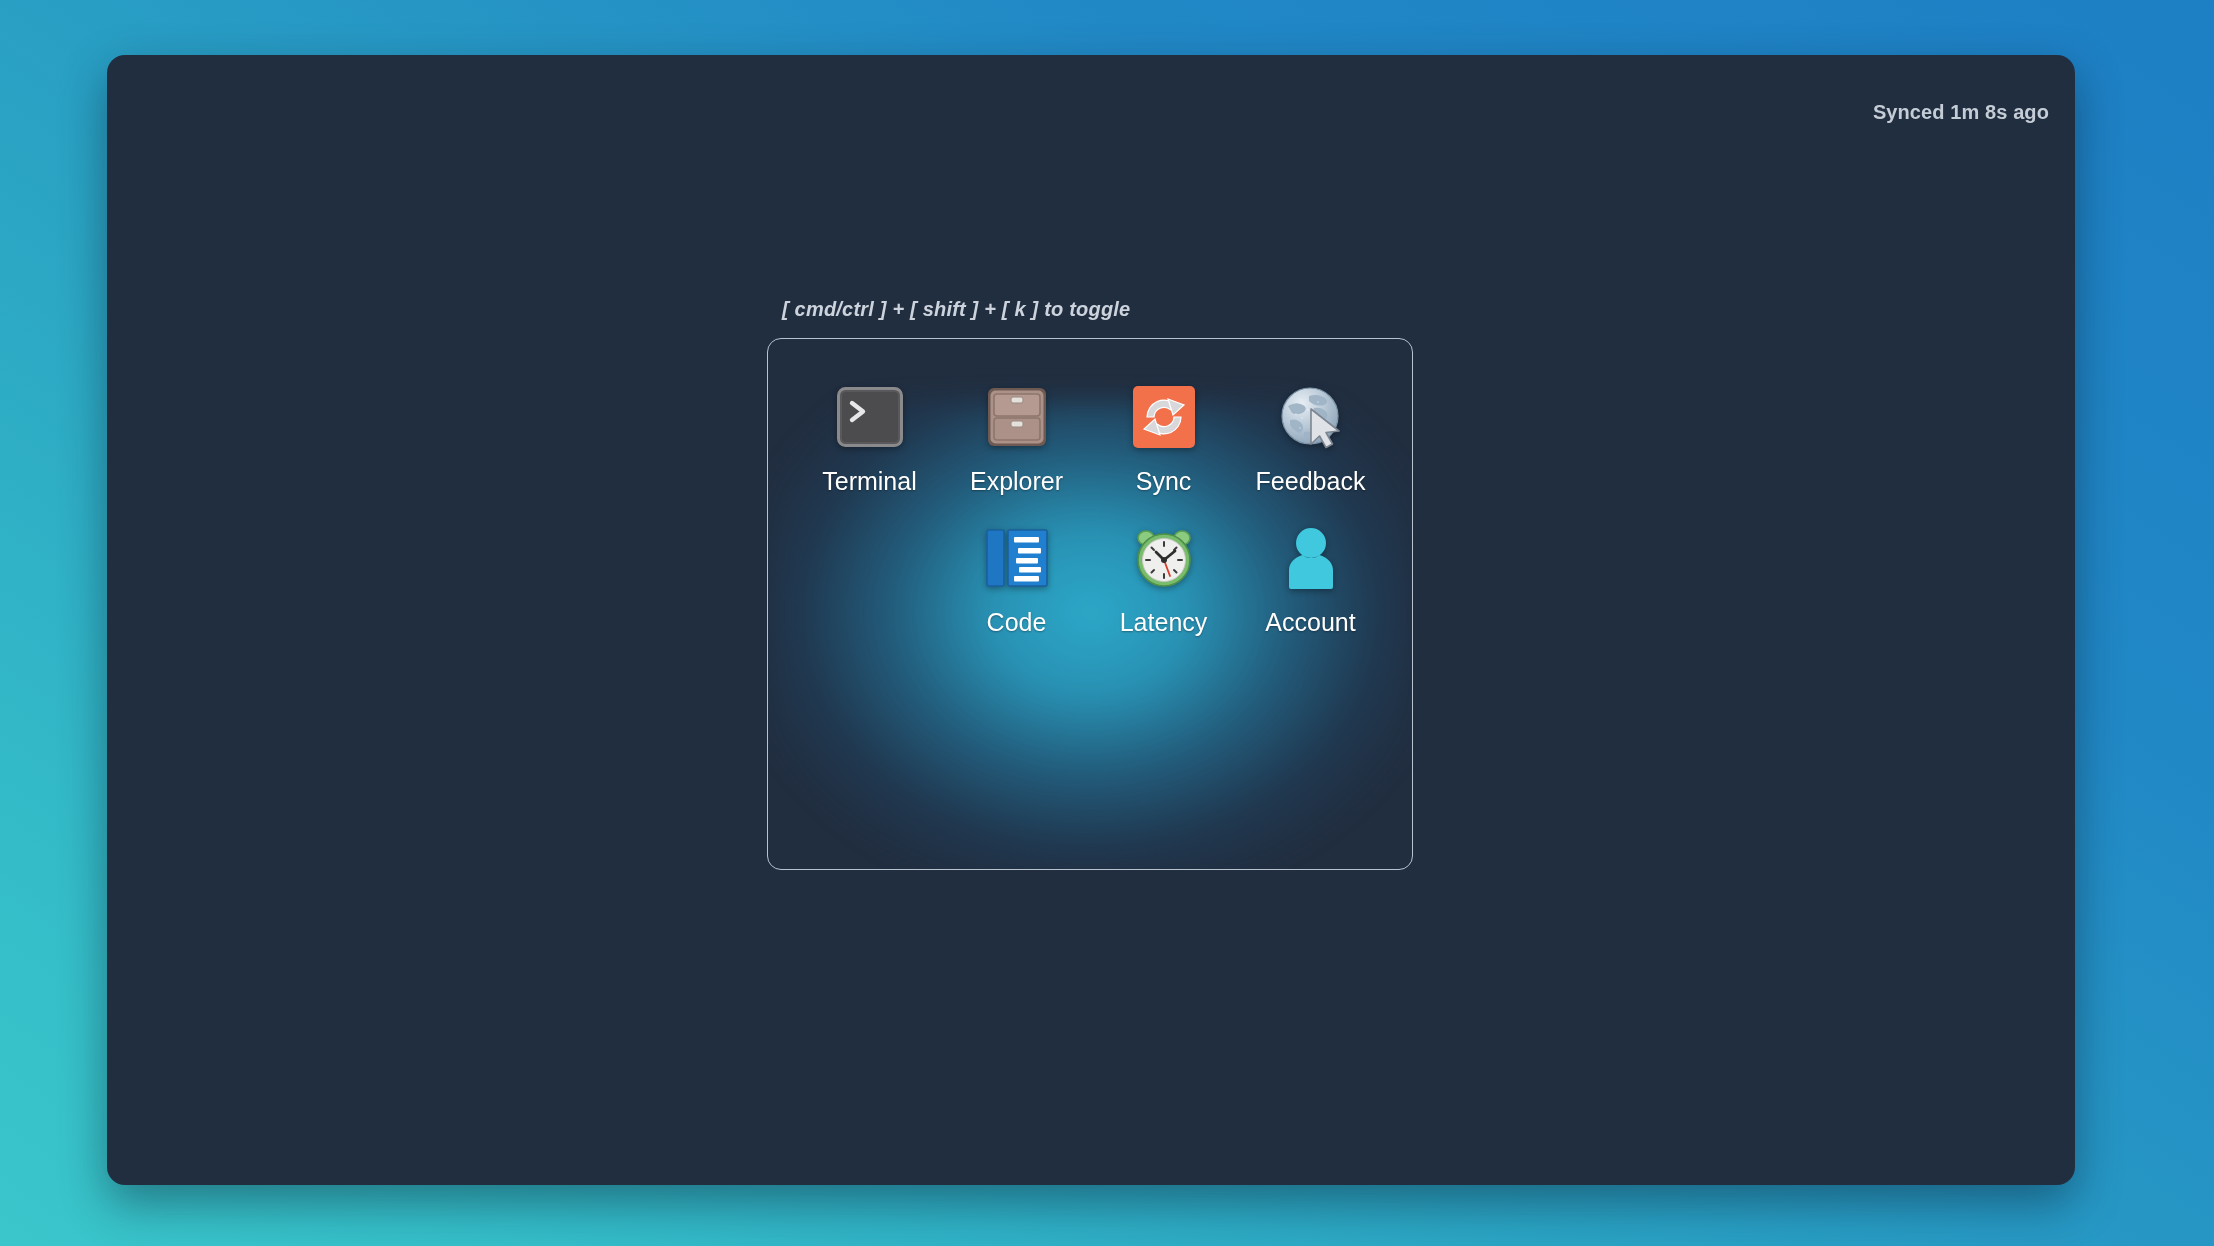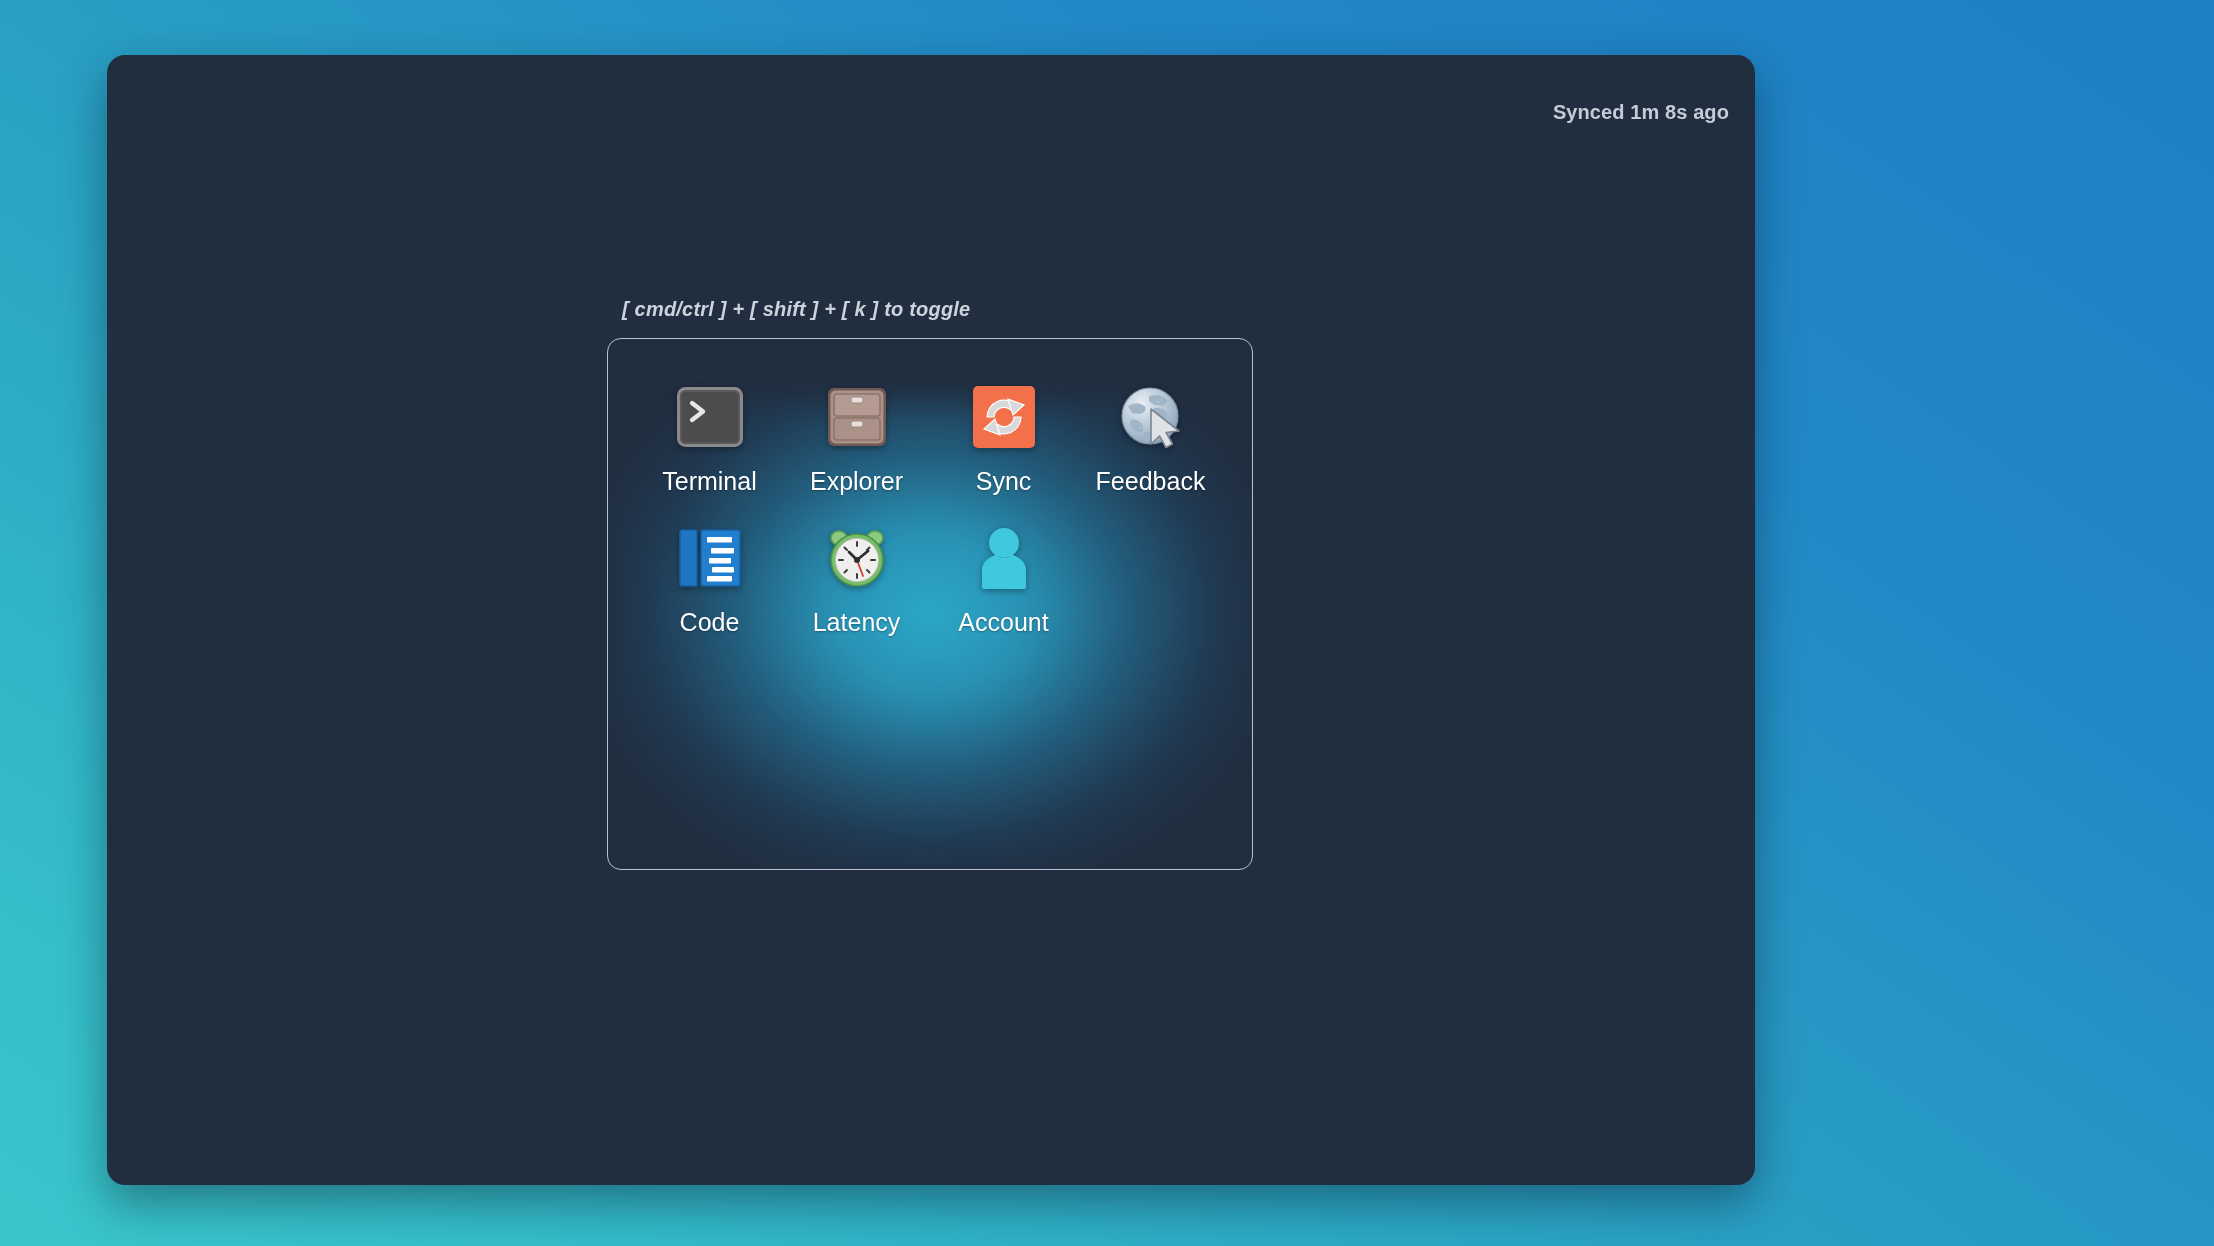--- a/index.html
+++ b/index.html
@@ -16,21 +16,21 @@
 
   
   .desktop {
     position: absolute;
     inset: 0;
   }
   .window {
     position: absolute;
     left: 107px;
     top: 55px;
-    width: 1648px;
+    width: 1968px;
     height: 1130px;
     background: #212e40;
     border-radius: 18px;
     box-shadow: 0 18px 46px rgba(8, 22, 38, 0.42);
     overflow: hidden;
   }
 
   
   .sync-status {
     position: absolute;
@@ -82,20 +82,21 @@
         rgba(30, 86, 126, 0.26) 64%,
         rgba(33, 46, 64, 0) 80%);
     filter: blur(12px);
     pointer-events: none;
   }
   .grid {
     position: relative;
     padding: 36px 28px 0 28px;
     display: flex;
     flex-wrap: wrap;
+    justify-content: flex-end;
   }
   .cell {
     width: 25%;
     box-sizing: border-box;
     text-align: center;
     margin-bottom: 22px;
     cursor: pointer;
   }
   .cell.center-single {
     width: 100%;

